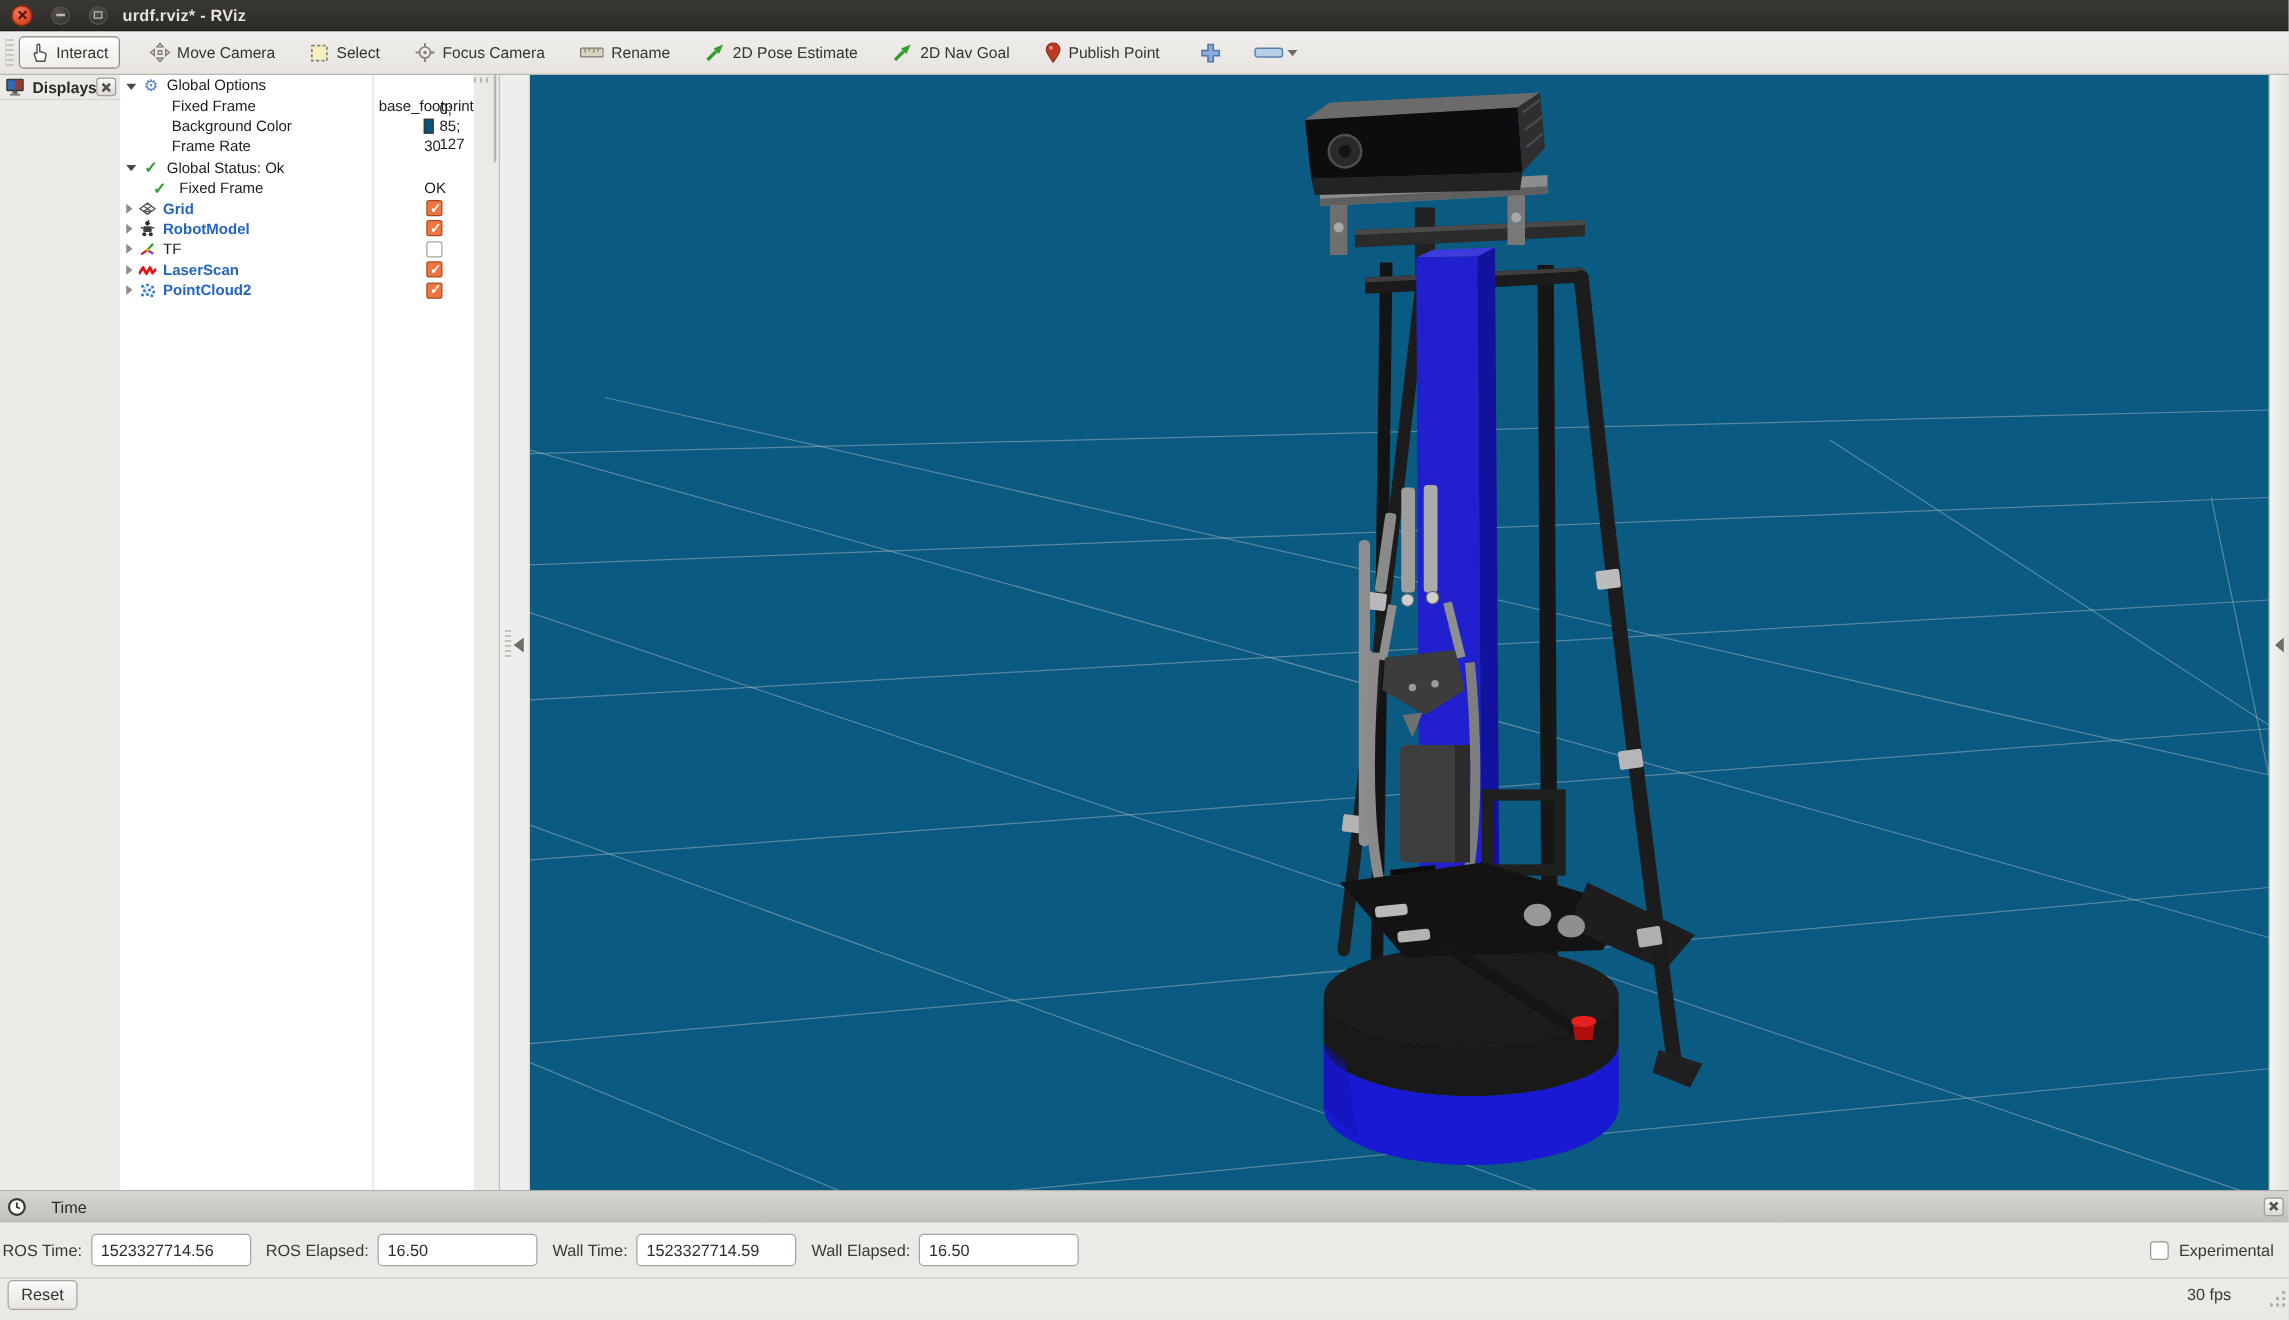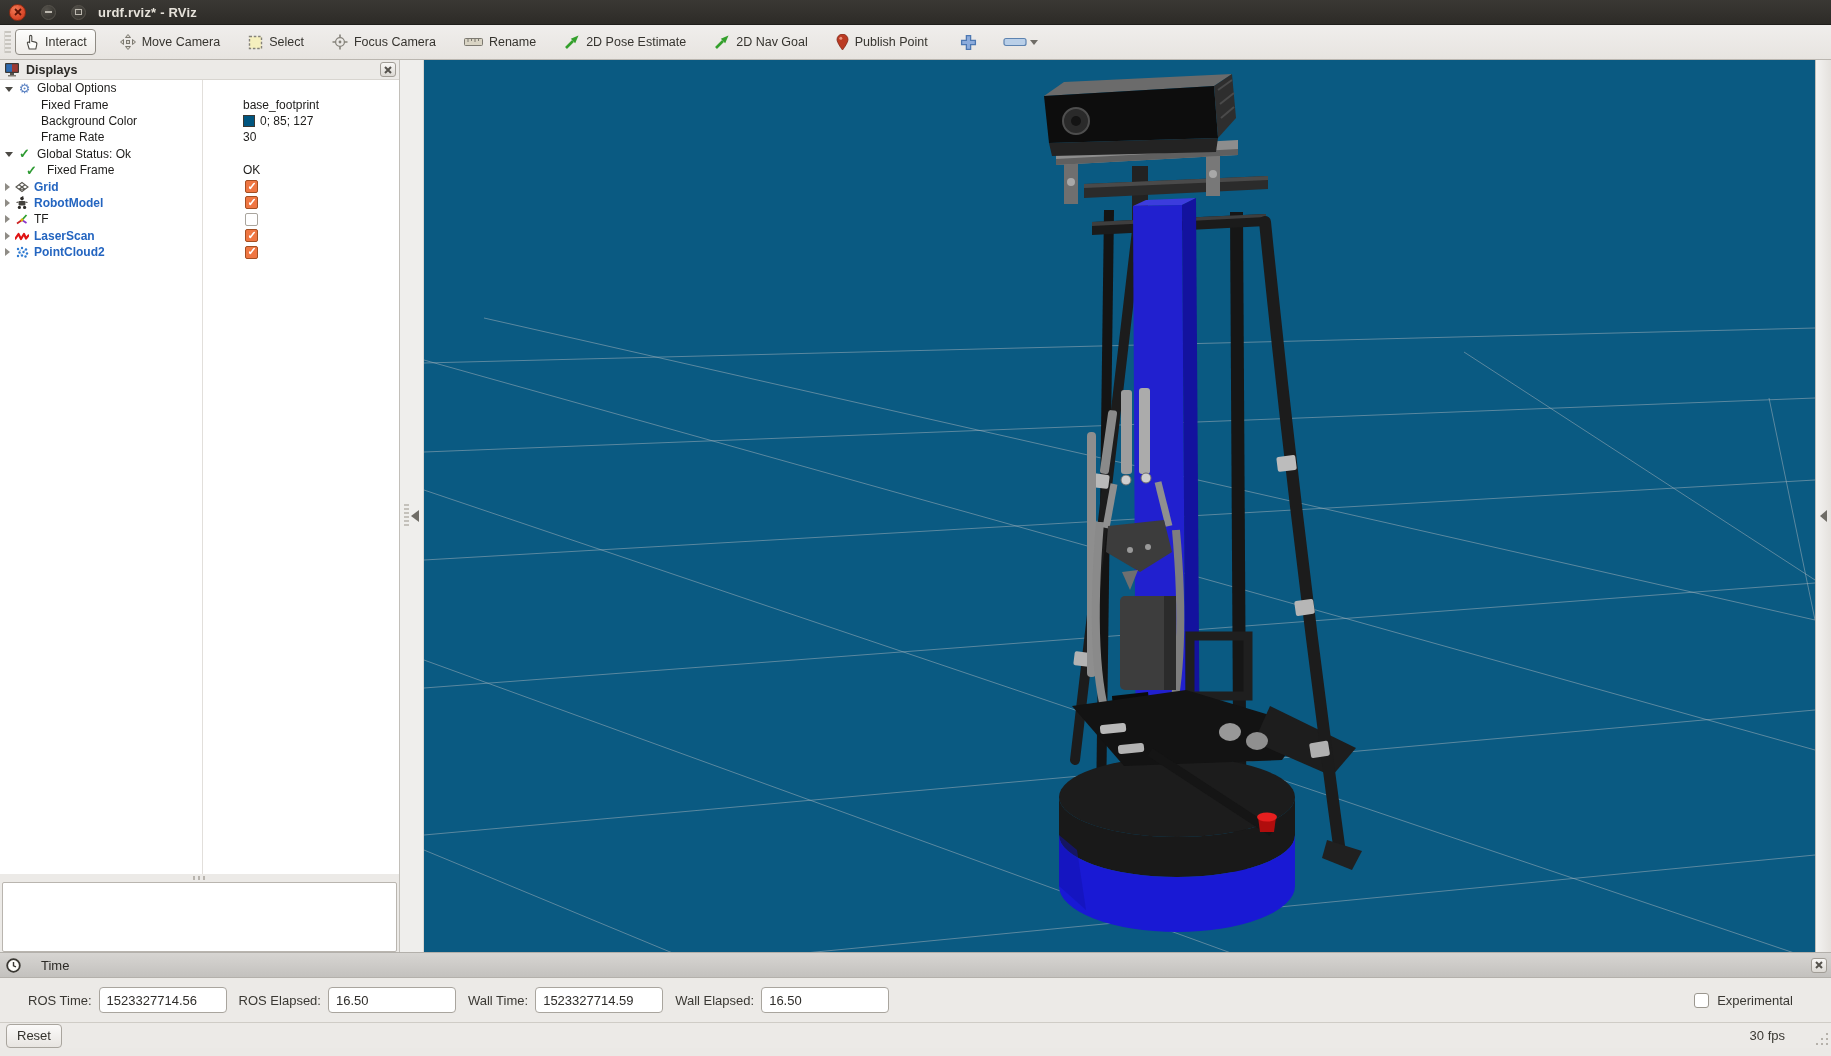--- a/index.html
+++ b/index.html
@@ -19,21 +19,21 @@
   .toolbar { height:35px; background:linear-gradient(#f0eeec,#e7e4e0); display:flex; align-items:center; border-bottom:1px solid #bab6b0; padding-left:2px; }
   .tb-handle { width:7px; height:22px; margin:0 4px 0 2px; background:repeating-linear-gradient(to bottom,#c9c6c0 0 2px,transparent 2px 4px); border-left:1px solid #d8d5d0; }
   .tool { display:flex; align-items:center; gap:6px; padding:4px 8px; font-size:12.5px; color:#36342f; white-space:nowrap; margin-right:12px; border-radius:4px; cursor:default; }
   .tool.active { background:linear-gradient(#fdfdfc,#efece8); border:1px solid #8f8b84; box-shadow:inset 0 1px 0 #fff; margin-right:16px; }
   .tool svg { flex:0 0 auto; }
   .tb-plusminus { display:flex; align-items:center; gap:26px; margin-left:12px; }
   .caret-down { width:0; height:0; border-left:4px solid transparent; border-right:4px solid transparent; border-top:5px solid #6f6c66; margin-left:3px; }
 
   
   .main { display:flex; height:892px; }
-  .left-panel { width:400px; display:flex; flex-direction:column; background:#eceae7; border-right:1px solid #c2bfb9; }
+  .left-panel { width:400px; display:flex; flex-direction:row; background:#eceae7; border-right:1px solid #c2bfb9; }
   .panel-header { height:20px; display:flex; align-items:center; padding:0 3px 0 4px; font-size:12.5px; font-weight:bold; color:#2c2a26; border-bottom:1px solid #d8d5d0; }
   .panel-header .ph-label { margin-left:6px; flex:1; }
   .panel-close { width:16px; height:15px; border:1px solid #a19d96; border-radius:3px; background:linear-gradient(#f9f8f6,#dcd9d4); display:flex; align-items:center; justify-content:center; }
   .tree { flex:1; background:#fff; position:relative; overflow:hidden; }
   .tree-divider { position:absolute; left:202px; top:0; bottom:0; width:1px; background:#e2dfdb; }
   .trow { display:flex; height:16.4px; align-items:center; font-size:12px; color:#1d1c1a; }
   .tcell-name { width:202px; display:flex; align-items:center; overflow:hidden; }
   .tcell-val { flex:1; display:flex; align-items:center; padding-left:5px;margin-left:36px; }
   .exp { width:9px; height:9px; margin-left:5px; margin-right:4px; flex:0 0 auto; }
   .exp.open { width:0; height:0; border-left:4px solid transparent; border-right:4px solid transparent; border-top:5px solid #4b4944; margin-top:2px; }
@@ -63,21 +63,21 @@
   .vsplit-tri { position:absolute; top:450px; right:4px; width:0; height:0; border-top:6px solid transparent; border-bottom:6px solid transparent; border-right:8px solid #6f6c66; }
   .rstrip { width:16px; background:linear-gradient(to right,#f4f3f1,#e4e1dd); border-left:1px solid #c2bfb9; position:relative; }
   .rstrip-tri { position:absolute; top:450px; left:4px; width:0; height:0; border-top:6px solid transparent; border-bottom:6px solid transparent; border-right:7px solid #6f6c66; }
 
   .viewport { flex:1; position:relative; overflow:hidden; }
   .viewport svg.scene { position:absolute; left:0; top:0; width:100%; height:100%; display:block; }
 
   
   .time-header { height:26px; background:linear-gradient(#d7d5d2,#c3c1be); border-top:1px solid #b3b0ab; border-bottom:1px solid #b3b0ab; display:flex; align-items:center; padding:0 4px 0 6px; font-size:13px; color:#2c2a26; }
   .time-header .th-label { margin-left:20px; flex:1; }
-  .time-body { height:44px; display:flex; align-items:center; padding:0 28px; gap:12px; background:#eceae7; }
+  .time-body { height:44px; display:flex; align-items:center; padding:0 2px; gap:12px; background:#eceae7; }
   .tfield { display:flex; align-items:center; gap:7px; font-size:13px; color:#3a3833; white-space:nowrap; }
   .tfield input { width:128px; height:26px; border:1px solid #a9a59e; border-radius:4px; padding:0 7px; font-size:13px; color:#2f2d2a; background:#fff; font-family:"Liberation Sans",sans-serif; }
   .experimental { margin-left:auto; display:flex; align-items:center; gap:8px; font-size:13px; color:#3a3833; margin-right:10px; }
   .exp-cb { width:15px; height:15px; background:#fff; border:1px solid #9b978f; border-radius:3px; }
 
   
   .statusbar { height:26px; background:#eceae7; border-top:1px solid #cfccc6; display:flex; align-items:center; padding:0 6px; position:relative; }
   .reset-btn { height:24px; padding:0 10px; background:linear-gradient(#fbfaf9,#e8e5e1); border:1px solid #a9a59e; border-radius:4px; font-size:13px; color:#34322d; font-family:"Liberation Sans",sans-serif; }
   .fps { margin-left:auto; font-size:13px; color:#3a3833; margin-right:40px; }
   .grip { position:absolute; right:2px; bottom:2px; width:14px; height:14px; background:

